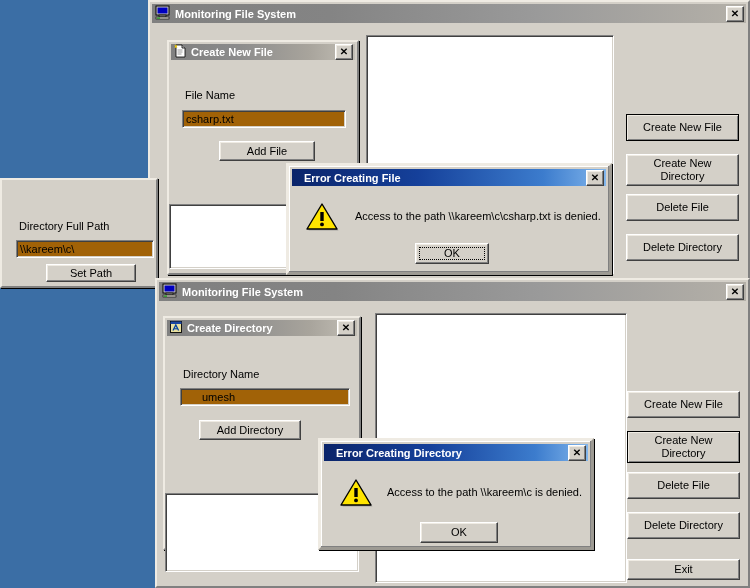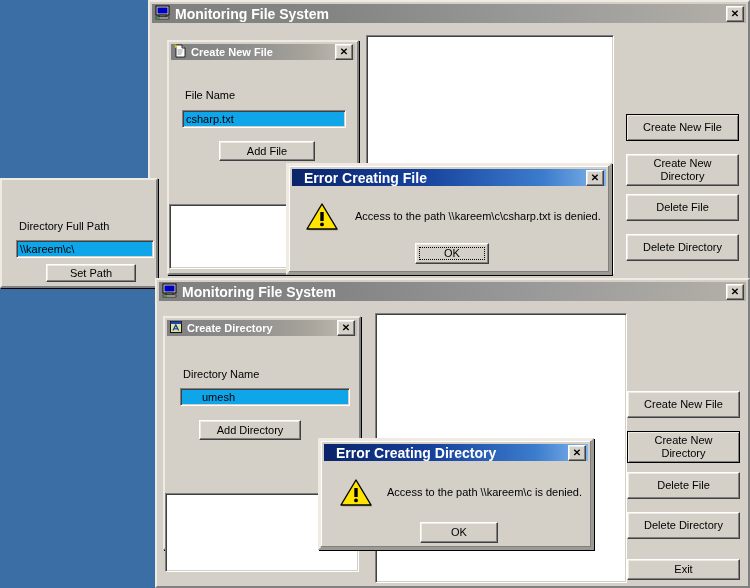--- a/index.html
+++ b/index.html
@@ -24,21 +24,21 @@
   .cap-inactive{
     position:absolute;left:2px;right:2px;top:2px;height:19px;
     background:linear-gradient(to right,#808080 0%,#848484 30%,#9a9a9a 65%,#b4b0a8 100%);
     display:flex;align-items:center;padding:0 2px 0 3px;
   }
   
   .cap-active{
     background:linear-gradient(to right,#0a246a 0%,#1c47a0 45%,#3f7fd4 85%,#6fa8e8 100%);
   }
   .cap-title{
-    color:#fff;font-weight:bold;font-size:14px;margin-left:4px;
+    color:#fff;font-weight:bold;font-size:11px;margin-left:4px;
     white-space:nowrap;letter-spacing:0px;text-shadow:none;
   }
   .cap-spacer{flex:1 1 auto;}
 
   
   .capbtn{
     width:16px;height:14px;background:#d4d0c8;
     border:1px solid #fff;border-right-color:#404040;border-bottom-color:#404040;
     box-shadow:inset -1px -1px 0 0 #808080, inset 1px 1px 0 0 #efebe3;
     display:flex;align-items:center;justify-content:center;
@@ -85,21 +85,21 @@
   }
   .btn.default{
     border:1px solid #000;
     box-shadow:inset 1px 1px 0 0 #efebe3, inset -1px -1px 0 0 #808080,
                inset 2px 2px 0 0 #d4d0c8, inset -2px -2px 0 0 #d4d0c8;
   }
   .btn .focusring{
     position:absolute;inset:3px;border:1px dotted #000;
   }
   .txt{
-    position:absolute;background:#0ea5e9;box-sizing:border-box;
+    position:absolute;background:#a16207;box-sizing:border-box;
     border:1px solid #808080;border-right-color:#fff;border-bottom-color:#fff;
     box-shadow:inset 1px 1px 0 0 #404040, inset -1px -1px 0 0 #d4d0c8;
     font-family:"Liberation Sans",sans-serif;font-size:11px;color:#000;
     display:flex;align-items:center;padding-left:3px;
   }
   .listbox{
     position:absolute;background:#fff;box-sizing:border-box;
     border:1px solid #808080;border-right-color:#fff;border-bottom-color:#fff;
     box-shadow:inset 1px 1px 0 0 #404040, inset -1px -1px 0 0 #d4d0c8;
   }

